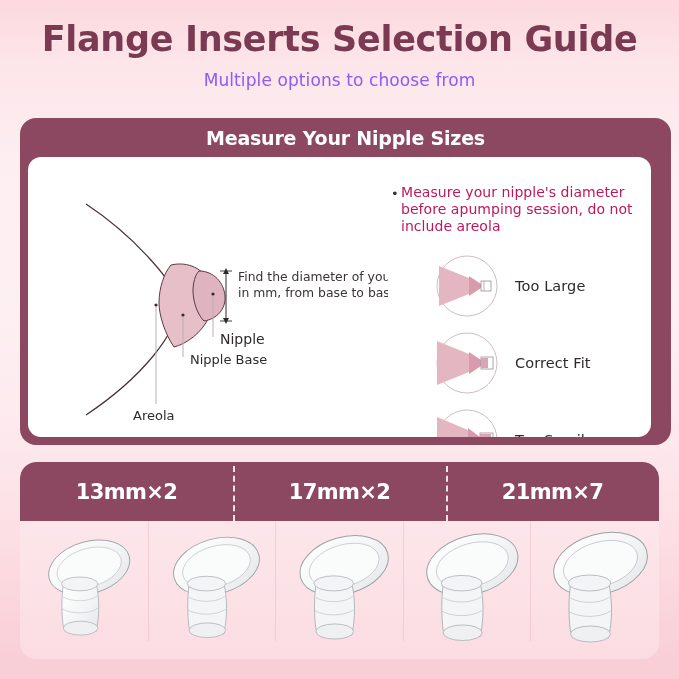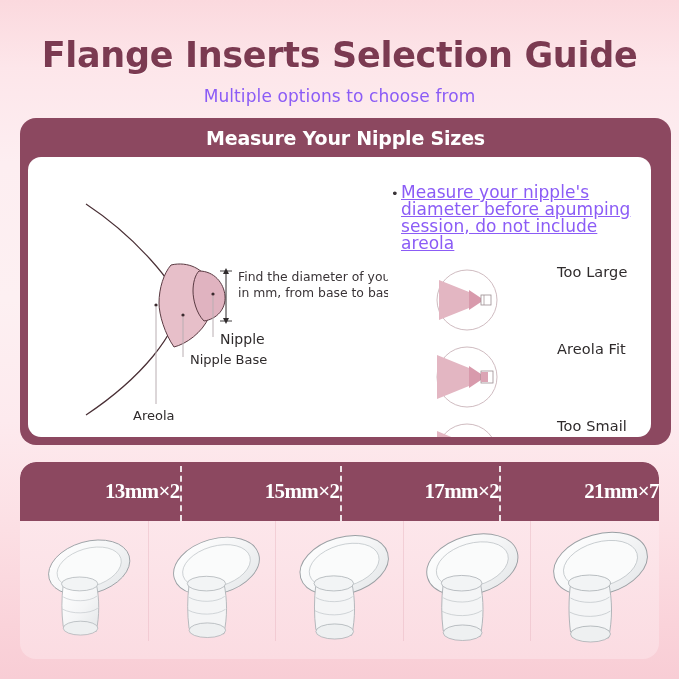--- a/index.html
+++ b/index.html
@@ -23,21 +23,21 @@
   }
 
   .page {
     position: relative;
     width: 679px;
     height: 679px;
   }
 
   
   .title-block {
-    padding-top: 36px;
+    padding-top: 20px;
     text-align: center;
   }
   .main-title {
     font-family: "DejaVu Sans", "Liberation Sans", sans-serif;
     font-size: 35px;
     font-weight: bold;
     color: #7b3a51;
     letter-spacing: -0.3px;
     line-height: 1.1;
     text-shadow: 0 1px 0 rgba(255,255,255,0.45);
@@ -108,36 +108,34 @@
   }
   .bullet-dot {
     width: 10px;
     flex: none;
     color: #3a3437;
     font-size: 13px;
     line-height: 17px;
     padding-top: 1px;
   }
   .bullet-text {
-    font-size: 17px;
+    font-size: 14px;
     line-height: 17px;
-    color: #8b5cf6;
+    color: #be185d;
     letter-spacing: 0.05px;
-    text-decoration: underline;
   }
 
   .fit-list {
     margin-top: 12px;
   }
   .fit-row {
     display: flex;
-    align-items: flex-start;
+    align-items: center;
     height: 77px;
     padding-left: 48px;
-    gap: 42px;
   }
   .fit-icon {
     width: 72px;
     height: 72px;
     flex: none;
   }
   .fit-icon svg { display: block; }
   .fit-label {
     margin-left: 12px;
     font-size: 14.5px;
@@ -160,23 +158,22 @@
   .sizes-header {
     display: flex;
     height: 59px;
     background: #8c4860;
     border-radius: 16px 16px 0 0;
   }
   .size-tab {
     flex: 1 1 0;
     display: flex;
     align-items: center;
-    justify-content: flex-end;
+    justify-content: center;
     position: relative;
-    font-family: Liberation Serif, serif;
   }
   .size-tab + .size-tab::before {
     content: "";
     position: absolute;
     left: 0;
     top: 4px;
     bottom: 0px;
     border-left: 2px dashed rgba(255,255,255,0.85);
   }
   .size-tab-text {
@@ -289,21 +286,21 @@
           <div class="fit-row">
             <div class="fit-icon">
               <svg width="72" height="72" viewBox="0 0 72 72" xmlns="http://www.w3.org/2000/svg">
                 <circle cx="36" cy="36" r="30" fill="none" stroke="#c9b3b9" stroke-width="0.9"></circle>
                 <path d="M 6 14 L 38 27 L 38 45 L 6 58 Z" fill="#e3b6c2"></path>
                 <path d="M 38 25 L 50 33 L 50 39 L 38 47 Z" fill="#d89aac"></path>
                 <rect x="50" y="30" width="12" height="12" fill="#ffffff" stroke="#9b8d91" stroke-width="0.8"></rect>
                 <rect x="50" y="31" width="7" height="10" fill="#dba4b4"></rect>
               </svg>
             </div>
-            <div class="fit-label">Areola Fit</div>
+            <div class="fit-label">Correct Fit</div>
           </div>
 
           <div class="fit-row">
             <div class="fit-icon">
               <svg width="72" height="72" viewBox="0 0 72 72" xmlns="http://www.w3.org/2000/svg">
                 <circle cx="36" cy="36" r="30" fill="none" stroke="#c9b3b9" stroke-width="0.9"></circle>
                 <path d="M 6 13 L 37 26 L 37 46 L 6 59 Z" fill="#e3b6c2"></path>
                 <path d="M 37 24 L 49 33 L 49 40 L 37 48 Z" fill="#d89aac"></path>
                 <rect x="49" y="29" width="13" height="14" fill="#ffffff" stroke="#9b8d91" stroke-width="0.8"></rect>
                 <rect x="49" y="30" width="11" height="12" fill="#dba4b4"></rect>
@@ -316,23 +313,20 @@
       </div>
 
     </div>
   </div>
 
   <div class="sizes-panel">
 
     <div class="sizes-header">
       <div class="size-tab">
         <span class="size-tab-text">13mm×2</span>
-      </div>
-      <div class="size-tab">
-        <span class="size-tab-text">15mm×2</span>
       </div>
       <div class="size-tab">
         <span class="size-tab-text">17mm×2</span>
       </div>
       <div class="size-tab">
         <span class="size-tab-text">21mm×7</span>
       </div>
     </div>
 
     <div class="sizes-body">

